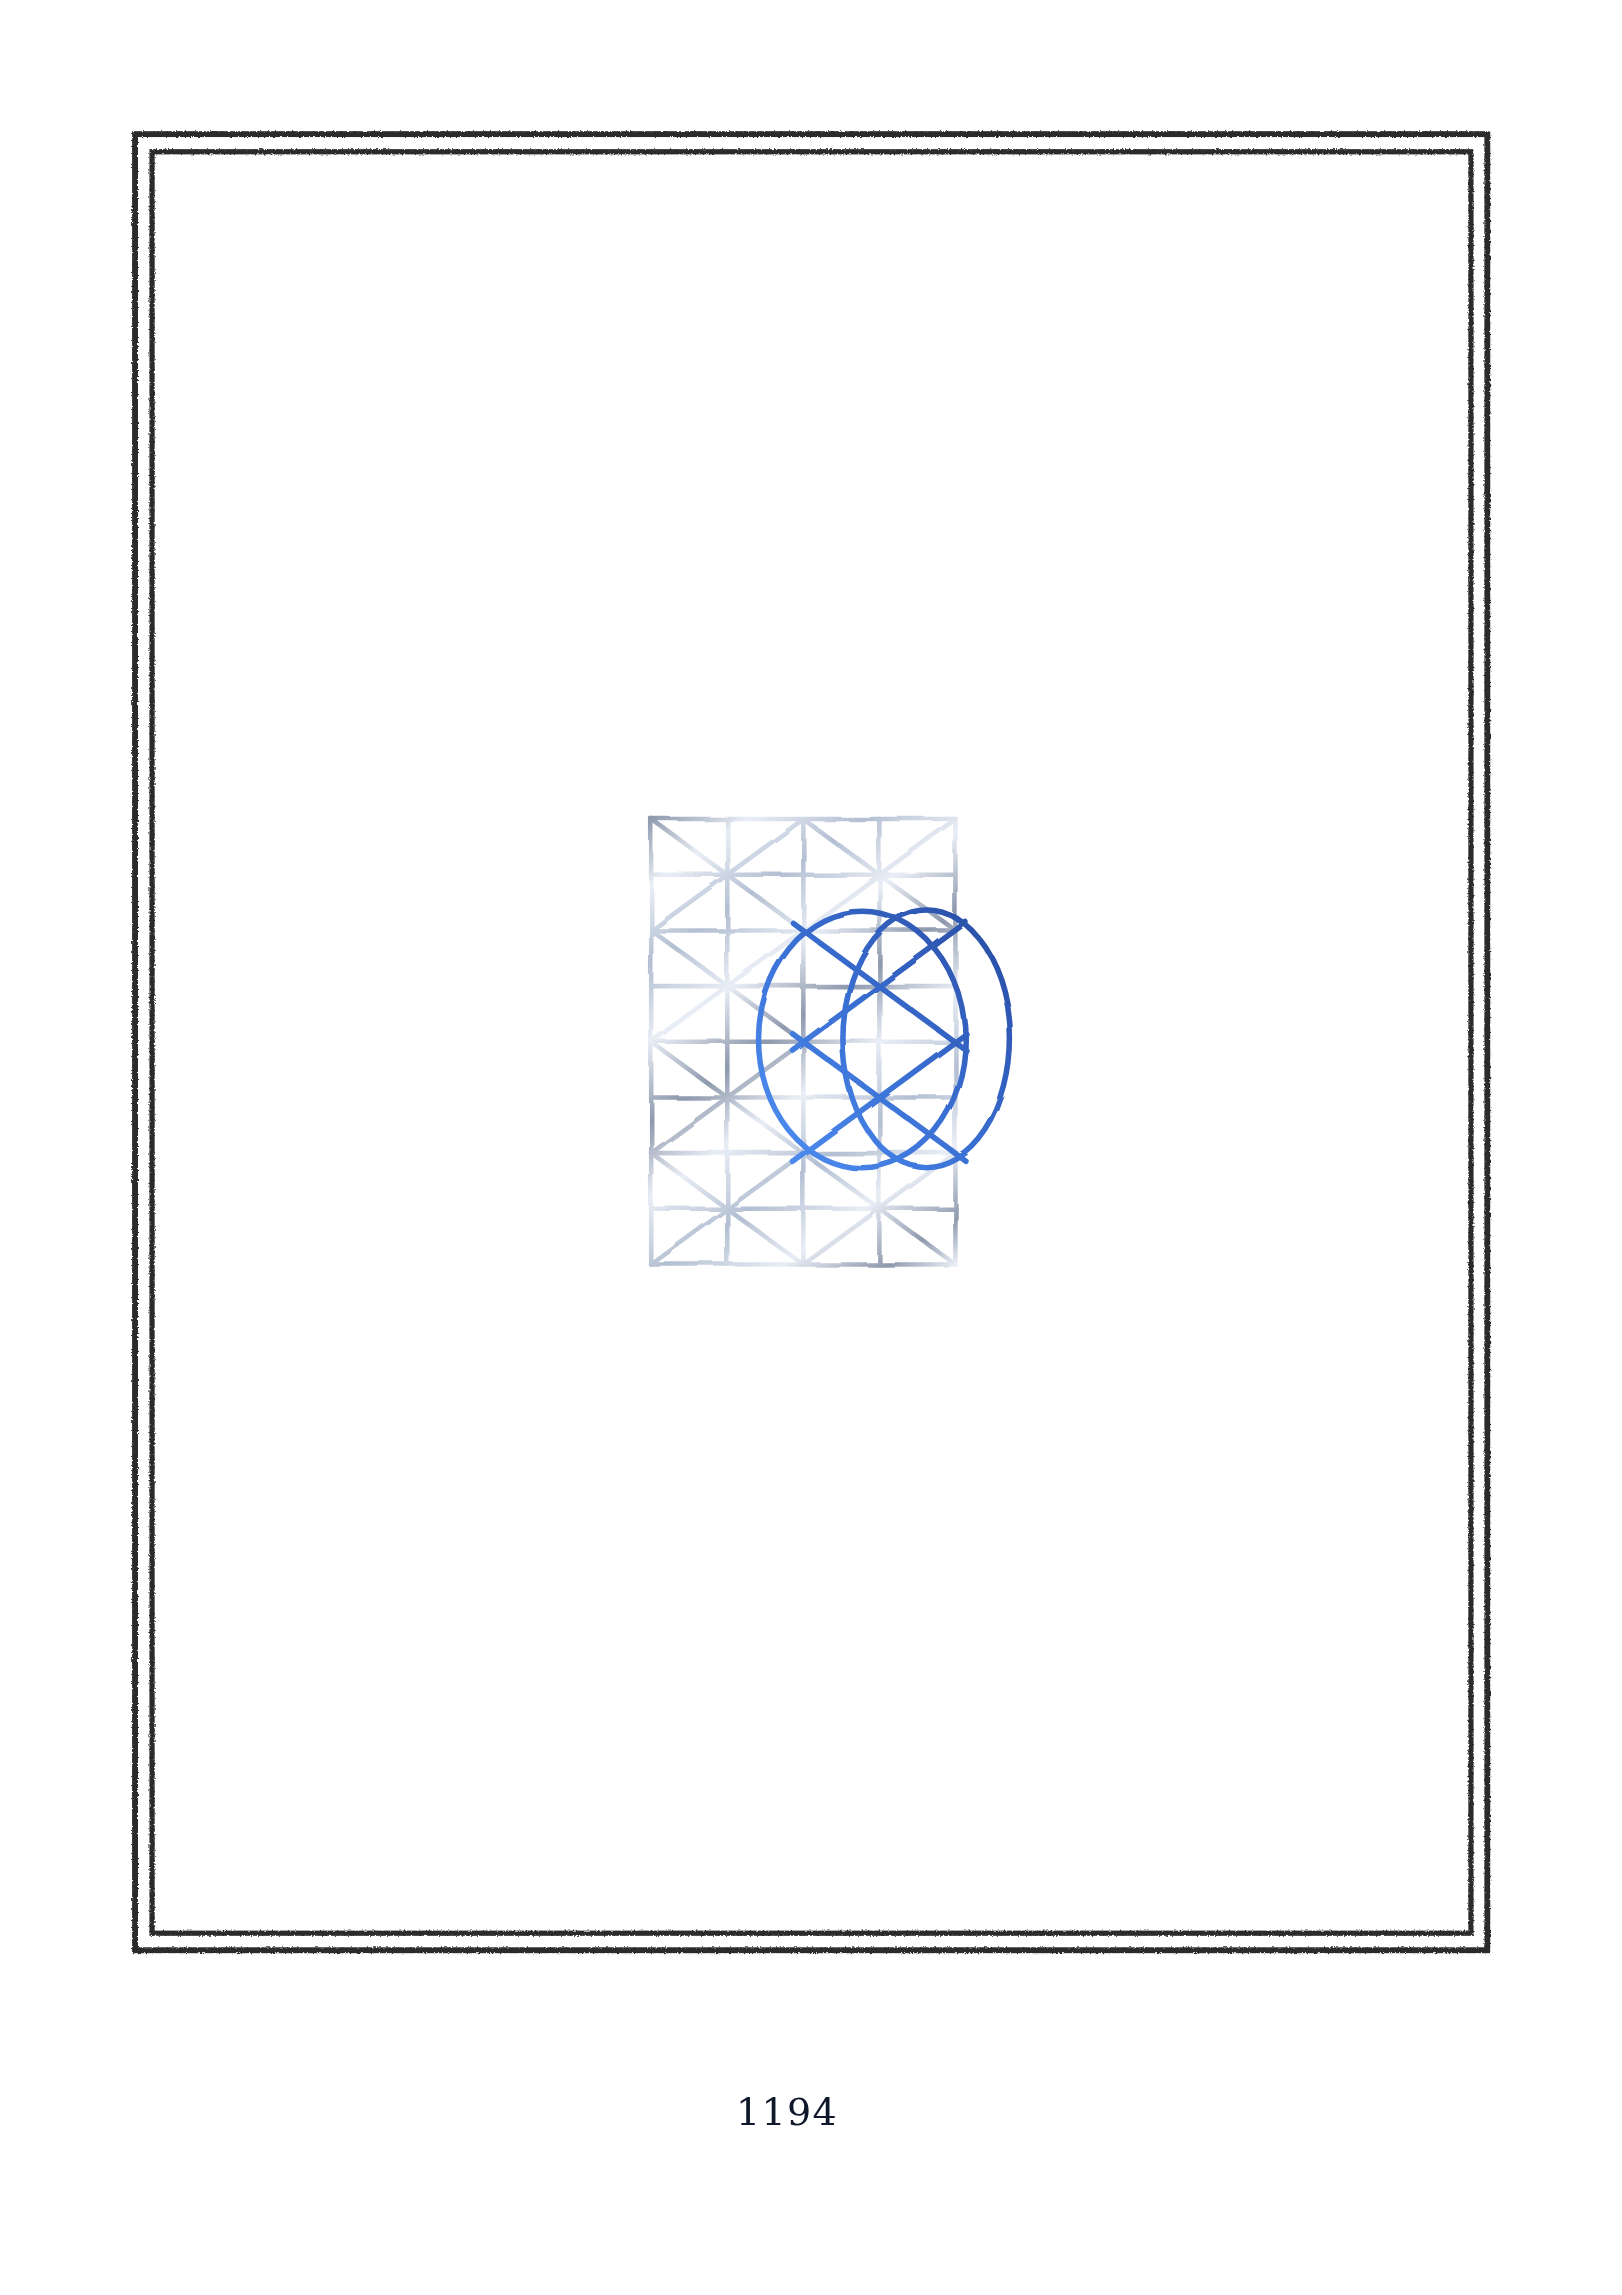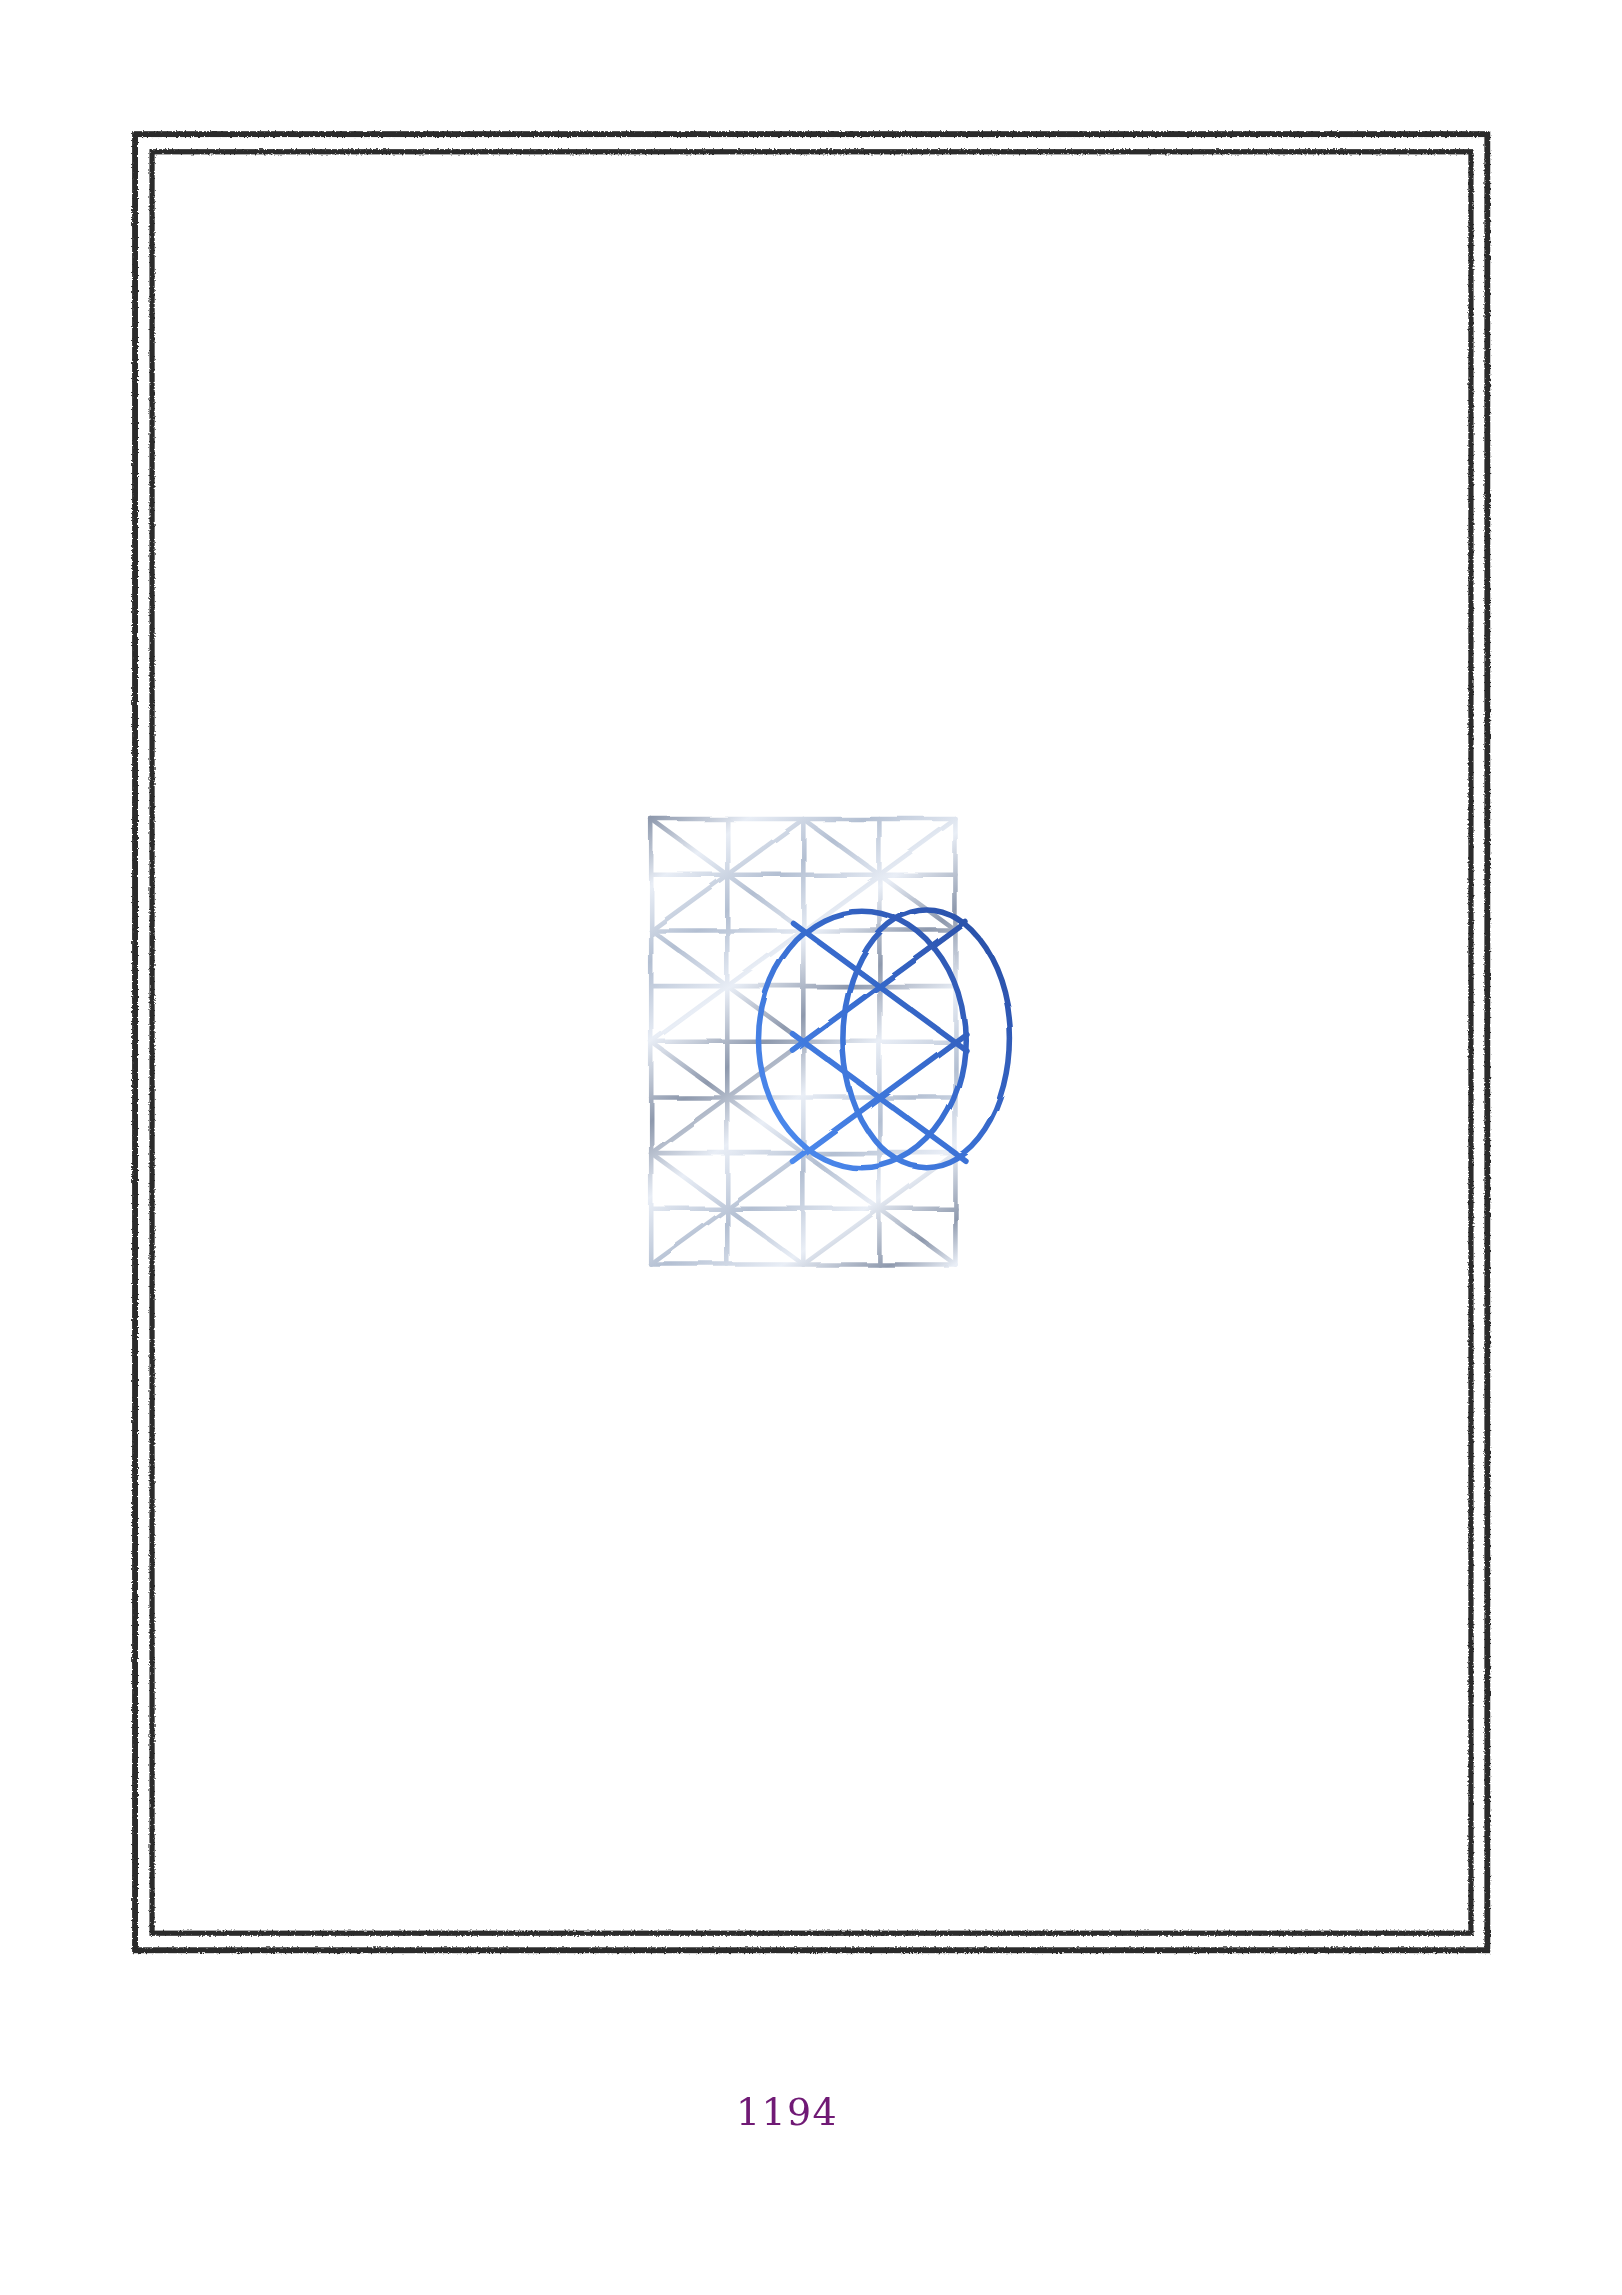--- a/index.html
+++ b/index.html
@@ -25,21 +25,21 @@
   .figure-canvas svg {
     display: block;
   }
   .page-number {
     position: absolute;
     left: 787px;
     top: 2112px;
     transform: translate(-50%, -50%);
     font-size: 38px;
     letter-spacing: 1.3px;
-    color: #701a75;
+    color: #0f172a;
     font-family: "DejaVu Serif", "Liberation Serif", serif;
     white-space: nowrap;
   }
 </style>
 </head>
 <body>
 
 <div class="page">
 
   <div class="figure-canvas" id="figure-canvas">

